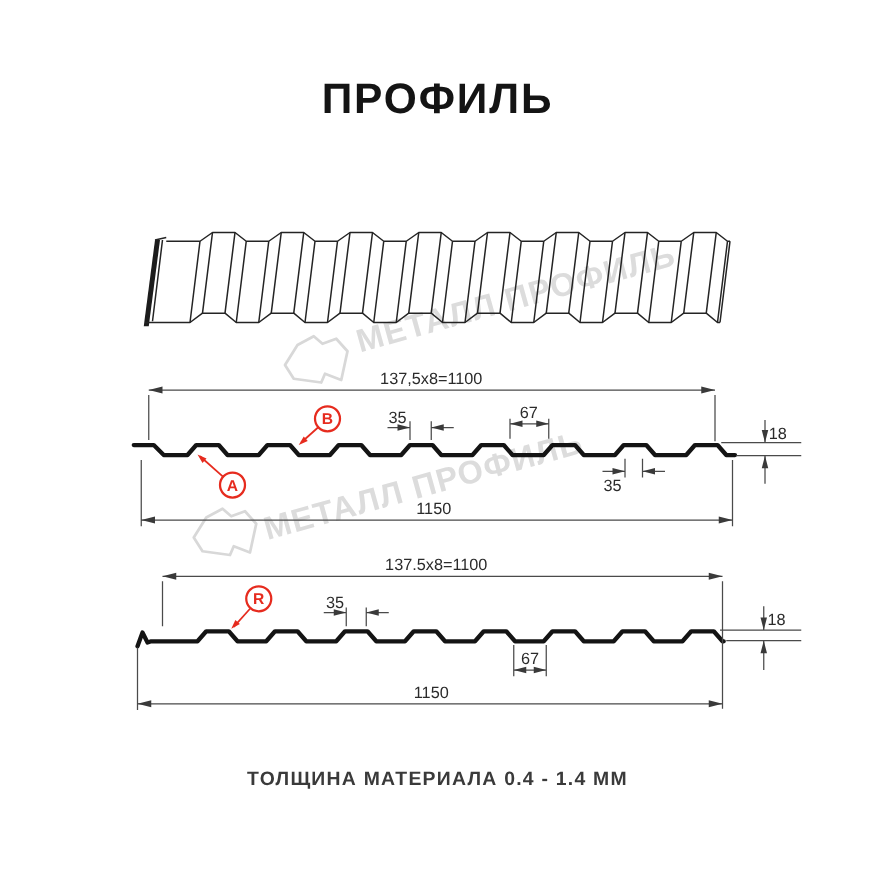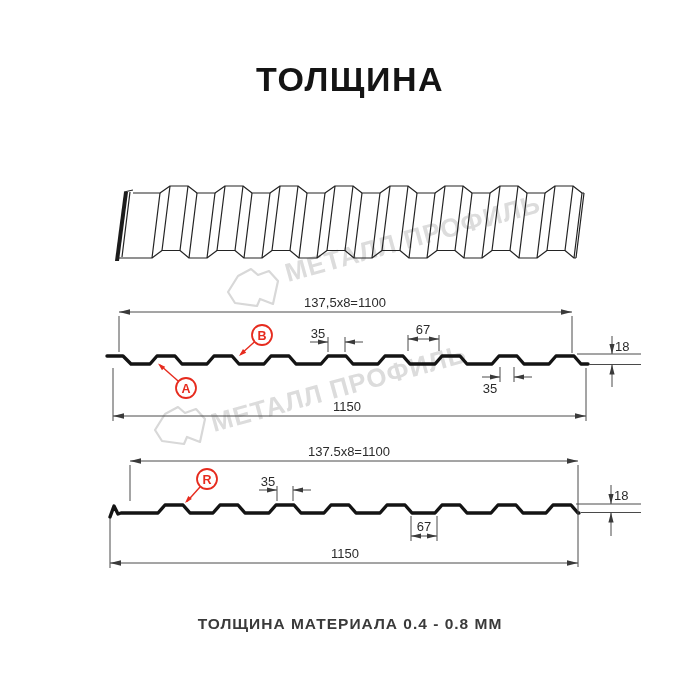--- a/index.html
+++ b/index.html
@@ -23,21 +23,21 @@
   .redline{stroke:#e62b1e;stroke-width:1.4;fill:none;}
   .redcirc{stroke:#e62b1e;stroke-width:1.8;fill:#ffffff;}
   .redhead{fill:#e62b1e;stroke:none;}
   .wmshape{stroke:#d8d8d8;stroke-width:2.2;fill:none;stroke-linejoin:round;}
 </style>
 </head>
 <body>
 
 <div class="stage">
 
-  <div class="title">ТОЛЩИНА</div>
+  <div class="title">ПРОФИЛЬ</div>
 
   <svg width="700" height="700" viewBox="0 0 700 700">
 
     <g>
       <path class="wmshape" transform="translate(228,269)" d="M0,23 L10,7 L23,0 L30,6 L41,2 L50,12 L45,35 L32,30 L29,37 L7,34 Z"></path>
       <text class="wmtxt" transform="translate(288,282) rotate(-15.5)">МЕТАЛЛ ПРОФИЛЬ</text>
     </g>
     <g>
       <path class="wmshape" transform="translate(155,407)" d="M0,23 L10,7 L23,0 L30,6 L41,2 L50,12 L45,35 L32,30 L29,37 L7,34 Z"></path>
       <text class="wmtxt" transform="translate(214,432) rotate(-15.5)">МЕТАЛЛ ПРОФИЛЬ</text>
@@ -156,14 +156,14 @@
 
       <g>
         <line class="redline" x1="200" y1="487" x2="187" y2="501.5"></line>
         <path class="redhead" d="M185,503 L191.9,499.1 L188.3,495.9 Z"></path>
         <circle class="redcirc" cx="207" cy="479" r="10"></circle>
         <text class="redtxt" x="207" y="483.5" text-anchor="middle">R</text>
       </g>
     </g>
   </svg>
 
-  <div class="caption">ТОЛЩИНА МАТЕРИАЛА 0.4 - 0.8 ММ</div>
+  <div class="caption">ТОЛЩИНА МАТЕРИАЛА 0.4 - 1.4 ММ</div>
 </div>
 
 </body></html>

